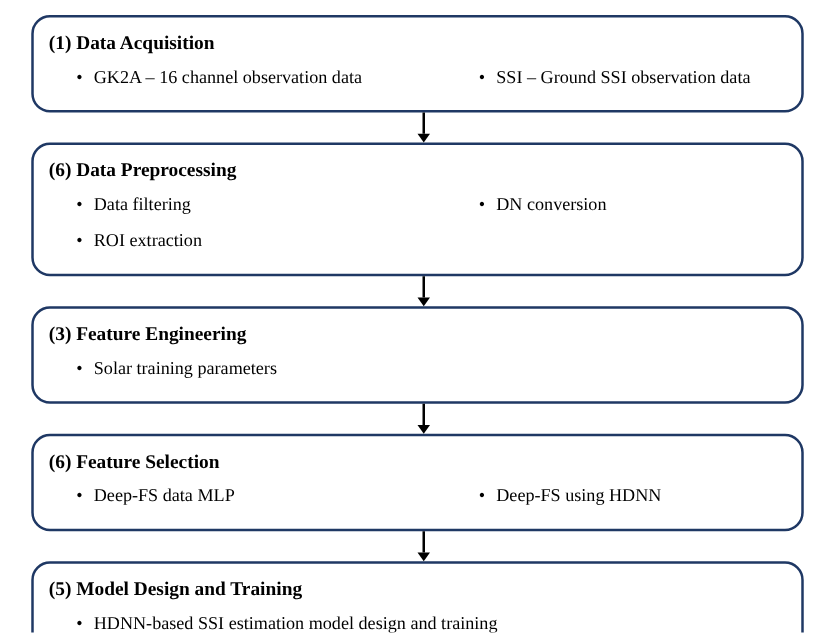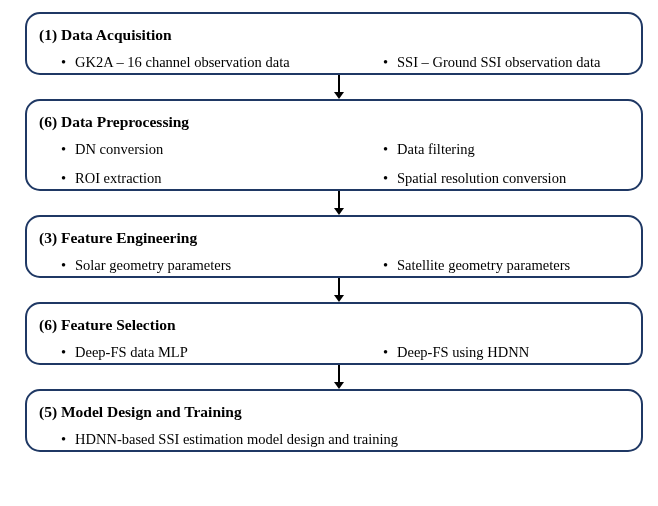--- a/index.html
+++ b/index.html
@@ -18,21 +18,21 @@
     box-sizing: border-box;
     width: 658px;
     height: 506px;
     padding: 12px 15px 6px 25px;
   }
   .box {
     box-sizing: border-box;
     border: 2.5px solid #1f3864;
     border-radius: 15px;
     background: #ffffff;
-    padding: 10px 14px 0 12px;
+    padding: 10px 14px 15px 12px;
   }
   .title {
     margin: 0;
     font-size: 15.5px;
     font-weight: bold;
     line-height: 21px;
   }
   .rows {
     margin: 7px 0 0 22px;
   }
@@ -101,41 +101,39 @@
 
   <div class="arrow">
     <span class="shaft"></span>
     <span class="head"></span>
   </div>
 
   <section class="box">
     <h2 class="title">(6) Data Preprocessing</h2>
     <div class="rows">
       <div class="row">
+        <div class="bullet">Data filtering</div>
         <div class="bullet">DN conversion</div>
-        <div class="bullet">Data filtering</div>
       </div>
       <div class="row">
         <div class="bullet">ROI extraction</div>
-        <div class="bullet">Spatial resolution conversion</div>
       </div>
     </div>
   </section>
 
   <div class="arrow">
     <span class="shaft"></span>
     <span class="head"></span>
   </div>
 
   <section class="box">
     <h2 class="title">(3) Feature Engineering</h2>
     <div class="rows">
       <div class="row">
-        <div class="bullet">Solar geometry parameters</div>
-        <div class="bullet">Satellite geometry parameters</div>
+        <div class="bullet">Solar training parameters</div>
       </div>
     </div>
   </section>
 
   <div class="arrow">
     <span class="shaft"></span>
     <span class="head"></span>
   </div>
 
   <section class="box">

